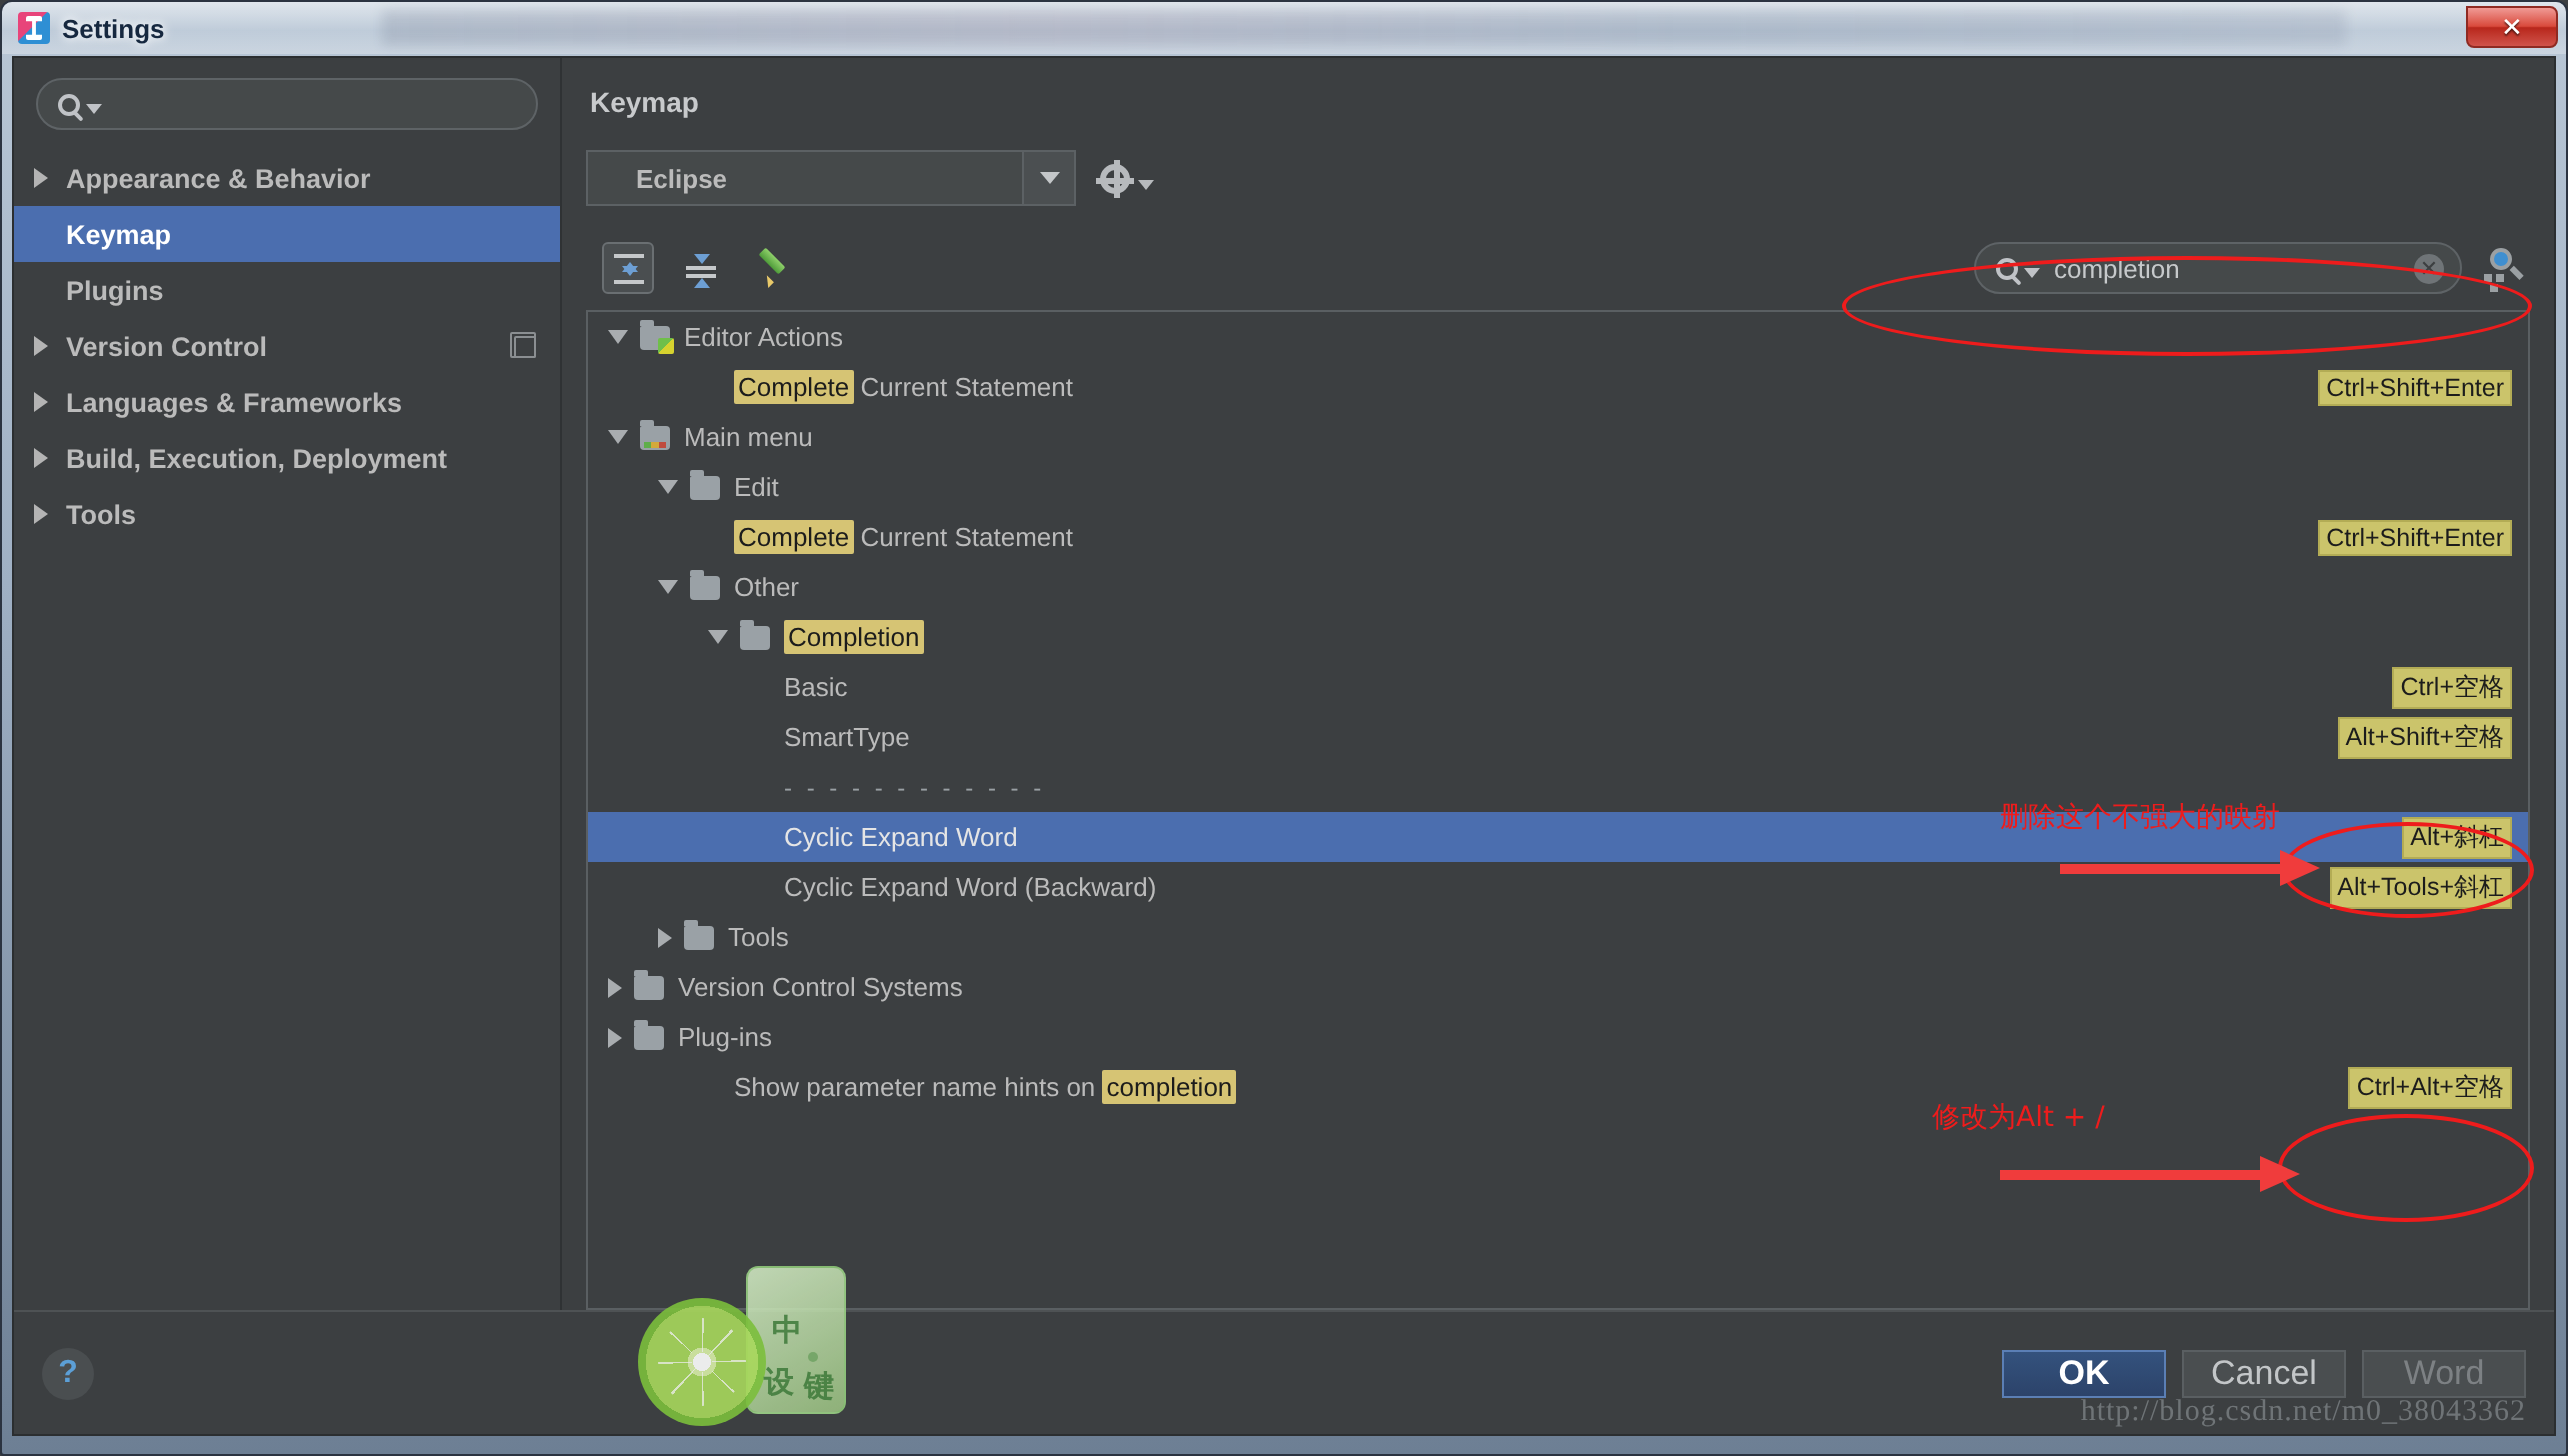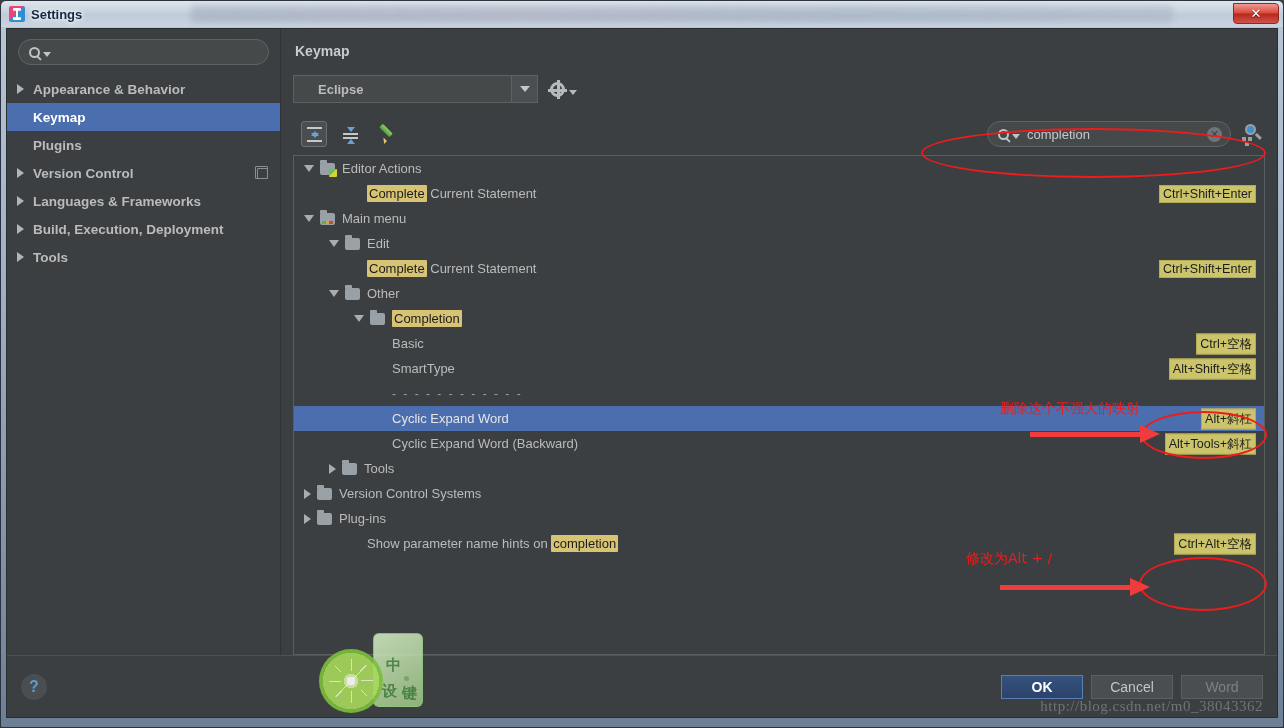--- a/index.html
+++ b/index.html
@@ -252,21 +252,21 @@
     height: 62px; flex:0 0 62px; border-top:1px solid #4e5254;
     display:flex; align-items:center; padding: 0 14px; position:relative;
   }
   #help-btn {
     width:26px;height:26px;border-radius:50%; background:#4a4e50;
     color:#5c9fd6; font-size:16px; font-weight:bold;
     display:flex;align-items:center;justify-content:center; cursor:pointer;
   }
   #footer-buttons { margin-left:auto; display:flex; gap:8px; }
   .dlg-btn {
-    width:82px; height:24px; font-size:14px;
+    width:82px; height:24px; font-size:17px;
     display:flex;align-items:center;justify-content:center;
     border:1px solid #5a5f62; background:#4a4e50; color:#c3c6c8; cursor:pointer;
   }
   .dlg-btn.primary {
     background: linear-gradient(to bottom,#34527d,#2c436a);
     border:1px solid #5b7fb5; color:#ffffff; font-weight:700;
   }
   .dlg-btn.disabled { color:#7d8184; cursor:default; }
   #watermark-url {
     position:absolute; right:14px; bottom:2px;

